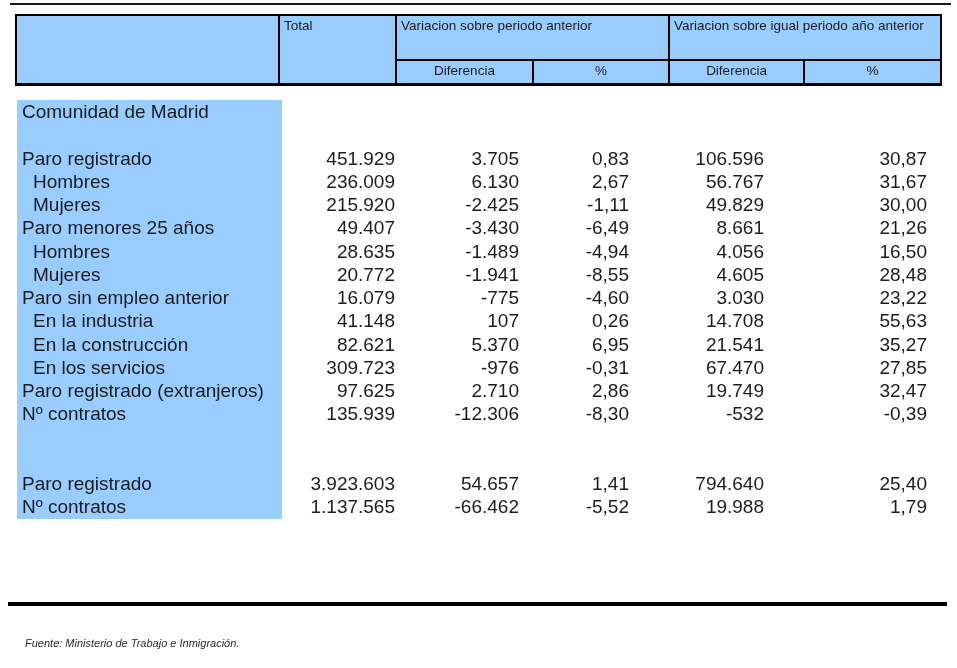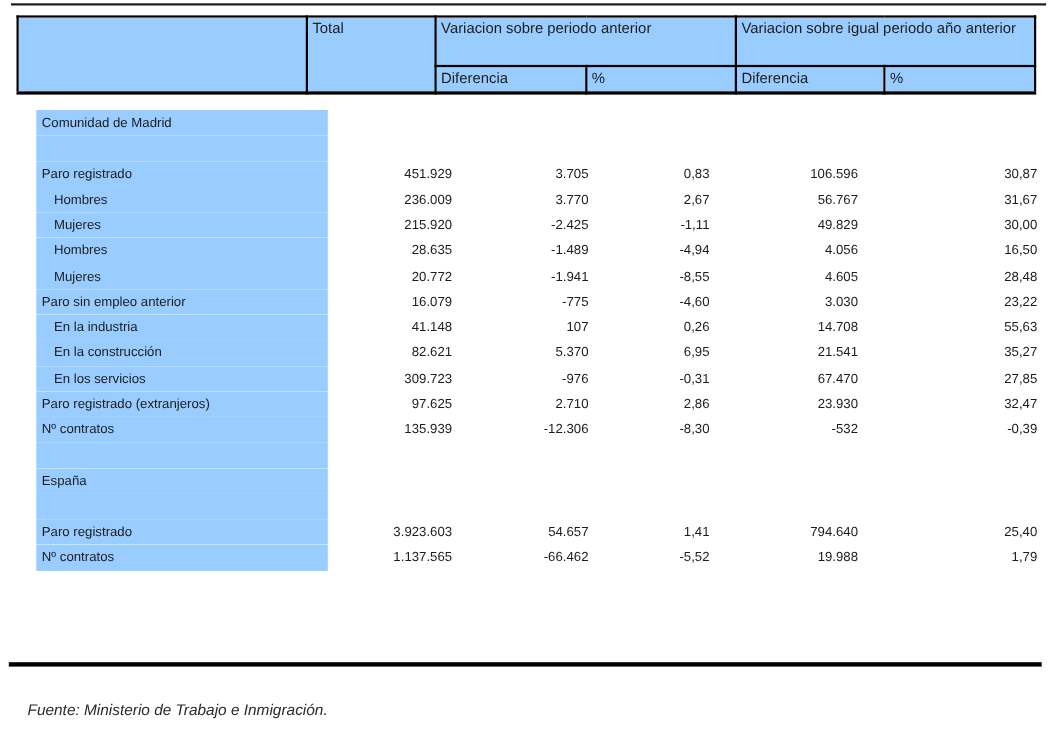--- a/index.html
+++ b/index.html
@@ -47,30 +47,30 @@
     border: 2px solid #000000;
     padding: 1px 4px 2px 4px;
     vertical-align: top;
     text-align: left;
     background: var(--hl);
     line-height: 1.4;
     overflow: hidden;
   }
   .header-table { border-bottom: 3px solid #000; }
   .header-table .row1 td { height: 40px; }
-  .header-table .row2 td { height: 17px; }
+  .header-table .row2 td { height: 17px; text-align: center; }
   
   .body-table {
     position: absolute;
-    left: 33px;
+    left: 17px;
     top: 100px;
     width: 925px;
     border-collapse: collapse;
     table-layout: fixed;
-    font-size: 12px;
+    font-size: 19px;
   }
   .body-table td {
     height: 23.25px;
     padding: 0;
     vertical-align: middle;
     white-space: nowrap;
     overflow: hidden;
     line-height: 23.25px;
   }
   .body-table td.label {
@@ -82,21 +82,21 @@
   .body-table td.num {
     text-align: right;
     padding-right: 0;
   }
   .body-table td.num.last { padding-right: 15px; margin-top: 40px; }
   
   .source-note {
     position: absolute;
     left: 25px;
     top: 637px;
-    font-size: 14px;
+    font-size: 11px;
     font-style: italic;
     color: #2a2a2a;
   }
 </style>
 </head>
 <body>
 
 <div class="page">
 
   <div class="top-rule"></div>
@@ -156,33 +156,41 @@
           <td class="label">Paro registrado</td>
           <td class="num">451.929</td>
           <td class="num">3.705</td>
           <td class="num">0,83</td>
           <td class="num">106.596</td>
           <td class="num last">30,87</td>
         </tr>
         <tr class="indent">
           <td class="label">Hombres</td>
           <td class="num">236.009</td>
-          <td class="num">3.770</td>
+          <td class="num">6.130</td>
           <td class="num">2,67</td>
           <td class="num">56.767</td>
           <td class="num last">31,67</td>
         </tr>
         <tr class="indent">
           <td class="label">Mujeres</td>
           <td class="num">215.920</td>
           <td class="num">-2.425</td>
           <td class="num">-1,11</td>
           <td class="num">49.829</td>
           <td class="num last">30,00</td>
         </tr>
+        <tr class="normal">
+          <td class="label">Paro menores 25 años</td>
+          <td class="num">49.407</td>
+          <td class="num">-3.430</td>
+          <td class="num">-6,49</td>
+          <td class="num">8.661</td>
+          <td class="num last">21,26</td>
+        </tr>
         <tr class="indent">
           <td class="label">Hombres</td>
           <td class="num">28.635</td>
           <td class="num">-1.489</td>
           <td class="num">-4,94</td>
           <td class="num">4.056</td>
           <td class="num last">16,50</td>
         </tr>
         <tr class="indent">
           <td class="label">Mujeres</td>
@@ -222,47 +230,39 @@
           <td class="num">-976</td>
           <td class="num">-0,31</td>
           <td class="num">67.470</td>
           <td class="num last">27,85</td>
         </tr>
         <tr class="normal">
           <td class="label">Paro registrado (extranjeros)</td>
           <td class="num">97.625</td>
           <td class="num">2.710</td>
           <td class="num">2,86</td>
-          <td class="num">23.930</td>
+          <td class="num">19.749</td>
           <td class="num last">32,47</td>
         </tr>
         <tr class="normal">
           <td class="label">Nº contratos</td>
           <td class="num">135.939</td>
           <td class="num">-12.306</td>
           <td class="num">-8,30</td>
           <td class="num">-532</td>
           <td class="num last">-0,39</td>
         </tr>
         <tr class="blank">
           <td class="label"></td>
           <td class="num"></td>
           <td class="num"></td>
           <td class="num"></td>
           <td class="num"></td>
           <td class="num last"></td>
         </tr>
-        <tr class="section">
-          <td class="label">España</td>
-          <td class="num"></td>
-          <td class="num"></td>
-          <td class="num"></td>
-          <td class="num"></td>
-          <td class="num last"></td>
-        </tr>
         <tr class="blank">
           <td class="label"></td>
           <td class="num"></td>
           <td class="num"></td>
           <td class="num"></td>
           <td class="num"></td>
           <td class="num last"></td>
         </tr>
         <tr class="normal">
           <td class="label">Paro registrado</td>

